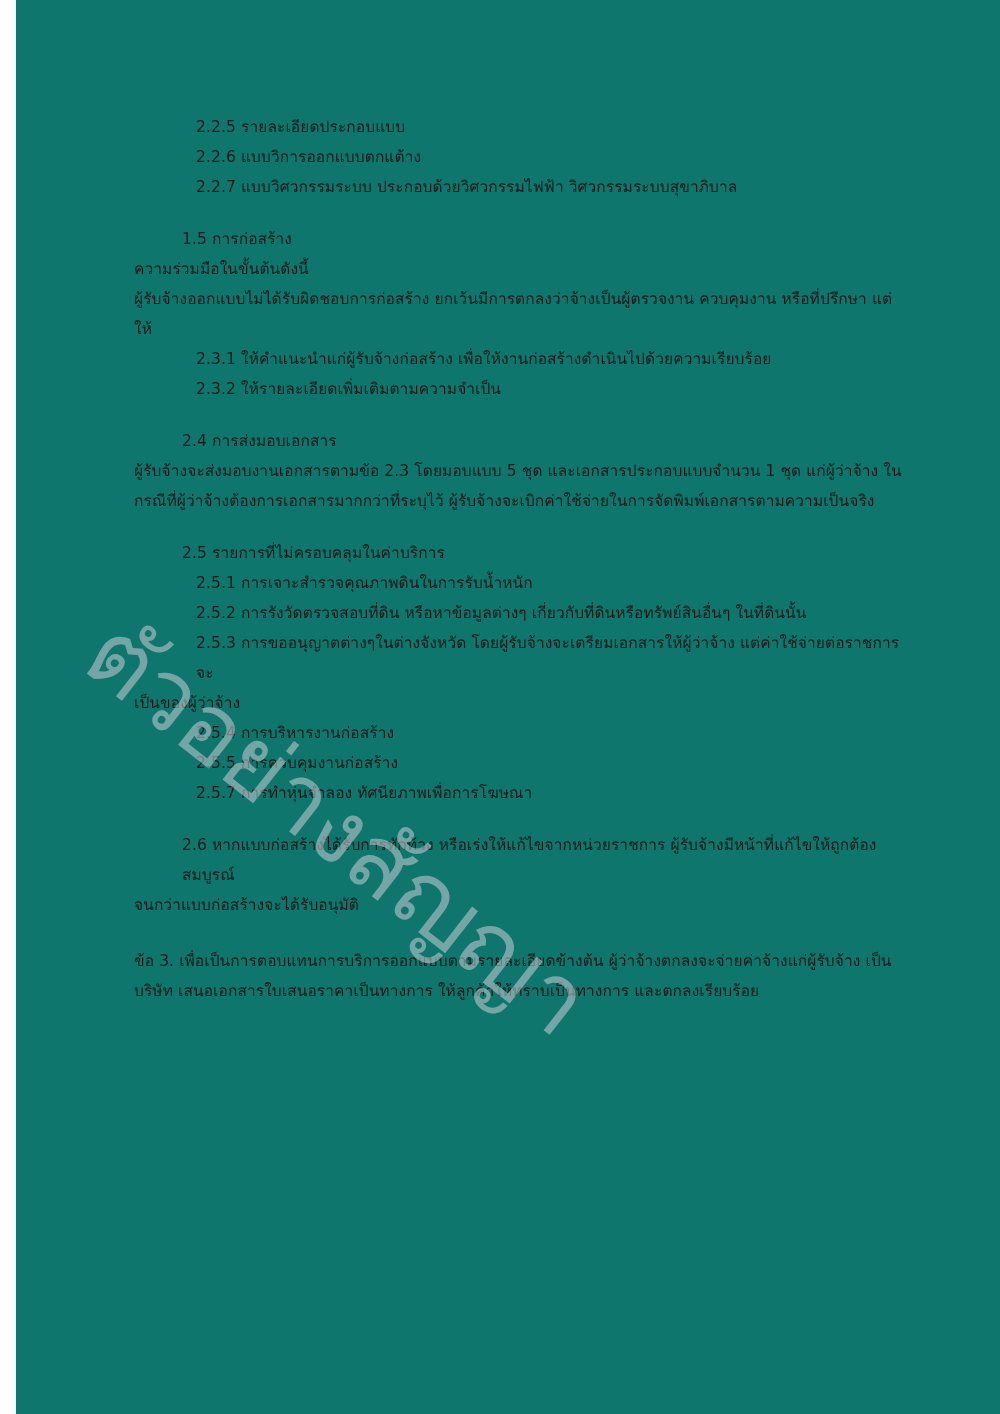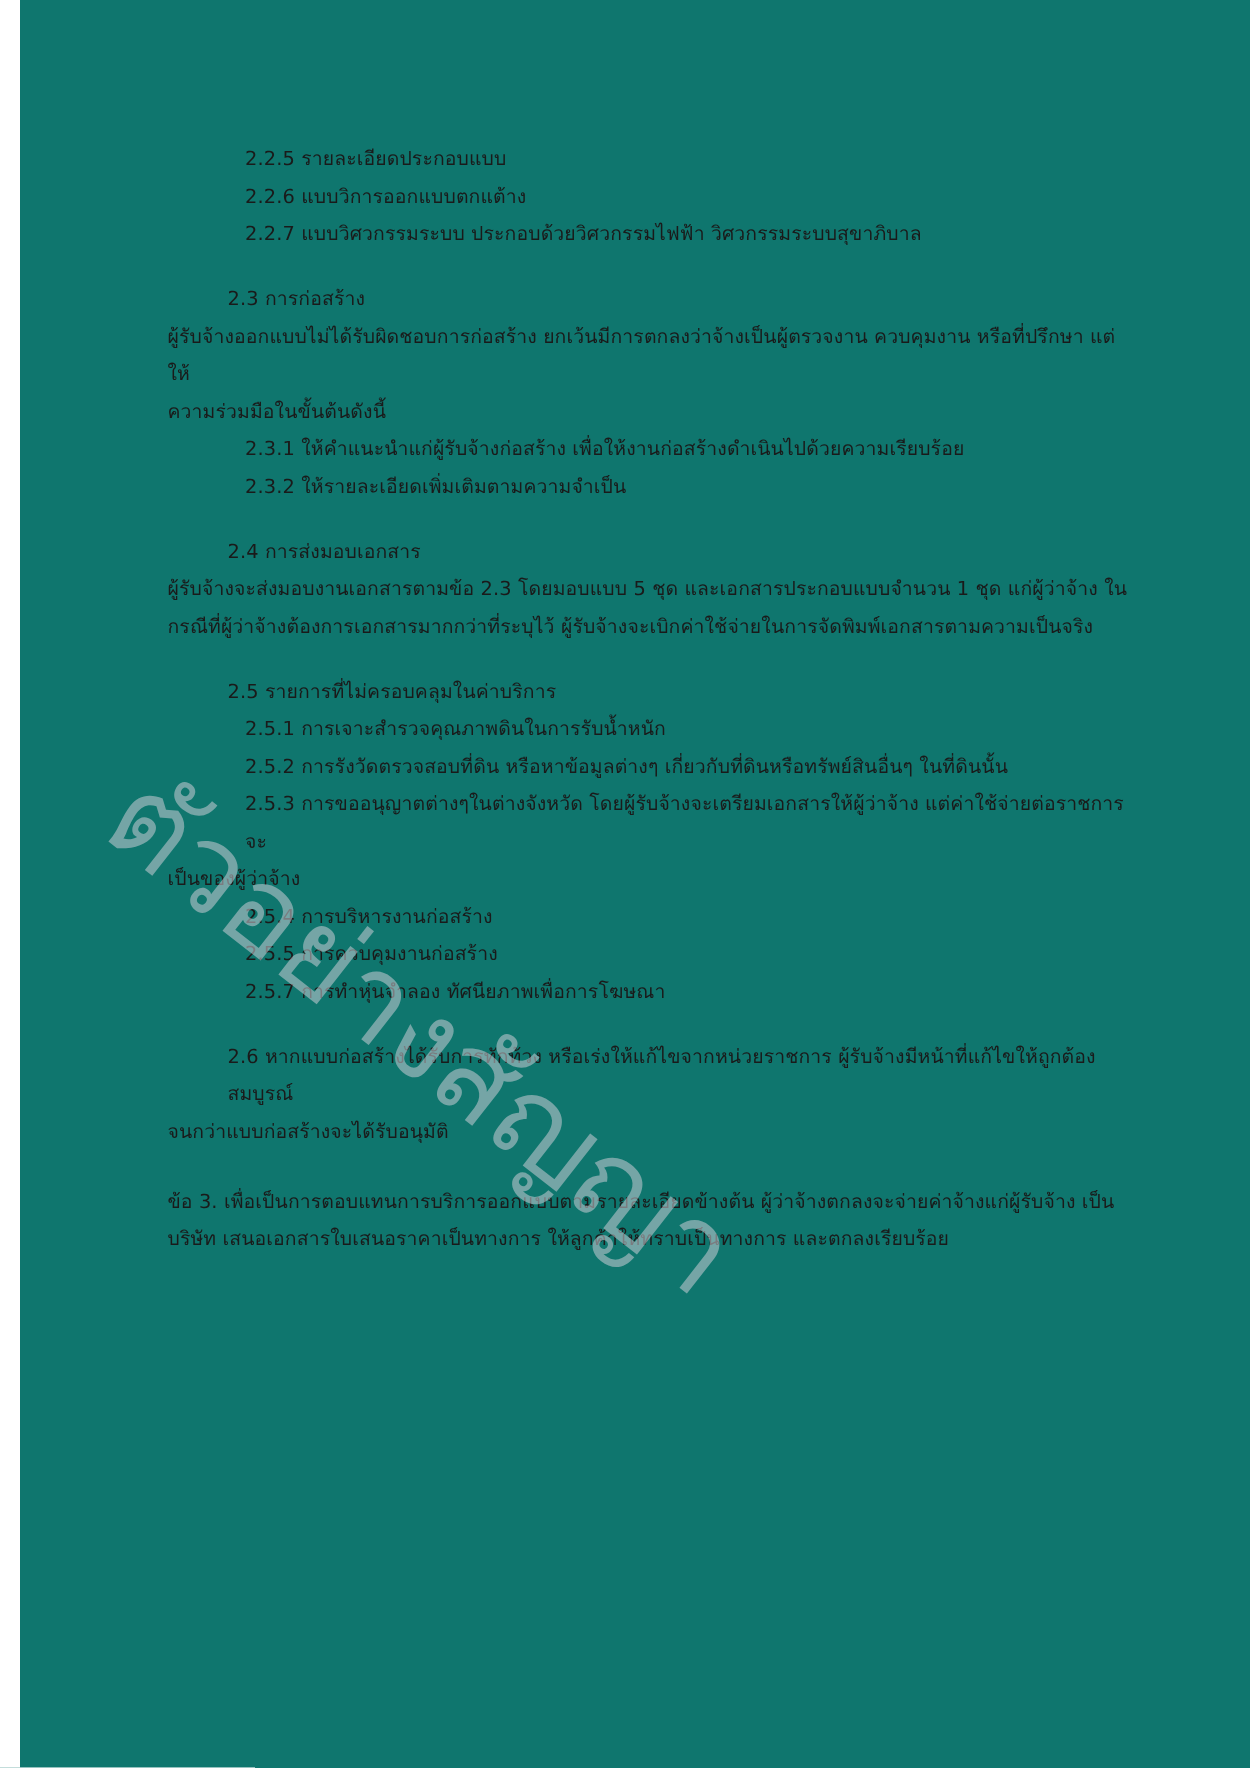--- a/index.html
+++ b/index.html
@@ -64,23 +64,23 @@
 <body>
 
 <div class="page">
 
   <div class="content">
     <div id="lines-host">
         <div class="line indent-1">2.2.5 รายละเอียดประกอบแบบ</div>
         <div class="line indent-1">2.2.6 แบบวิการออกแบบตกแต้าง</div>
         <div class="line indent-1">2.2.7 แบบวิศวกรรมระบบ ประกอบด้วยวิศวกรรมไฟฟ้า วิศวกรรมระบบสุขาภิบาล</div>
         <div class="gap-md"></div>
-        <div class="line indent-2">2.3 การก่อสร้าง</div>
+        <div class="line indent-2">1.5 การก่อสร้าง</div>
+        <div class="line indent-0">ความร่วมมือในขั้นต้นดังนี้</div>
         <div class="line indent-0">ผู้รับจ้างออกแบบไม่ได้รับผิดชอบการก่อสร้าง ยกเว้นมีการตกลงว่าจ้างเป็นผู้ตรวจงาน ควบคุมงาน หรือที่ปรึกษา แต่ให้</div>
-        <div class="line indent-0">ความร่วมมือในขั้นต้นดังนี้</div>
         <div class="line indent-1">2.3.1 ให้คำแนะนำแก่ผู้รับจ้างก่อสร้าง เพื่อให้งานก่อสร้างดำเนินไปด้วยความเรียบร้อย</div>
         <div class="line indent-1">2.3.2 ให้รายละเอียดเพิ่มเติมตามความจำเป็น</div>
         <div class="gap-md"></div>
         <div class="line indent-2">2.4 การส่งมอบเอกสาร</div>
         <div class="line indent-0">ผู้รับจ้างจะส่งมอบงานเอกสารตามข้อ 2.3 โดยมอบแบบ 5 ชุด และเอกสารประกอบแบบจำนวน 1 ชุด แก่ผู้ว่าจ้าง ใน</div>
         <div class="line indent-0">กรณีที่ผู้ว่าจ้างต้องการเอกสารมากกว่าที่ระบุไว้ ผู้รับจ้างจะเบิกค่าใช้จ่ายในการจัดพิมพ์เอกสารตามความเป็นจริง</div>
         <div class="gap-md"></div>
         <div class="line indent-2">2.5 รายการที่ไม่ครอบคลุมในค่าบริการ</div>
         <div class="line indent-1">2.5.1 การเจาะสำรวจคุณภาพดินในการรับน้ำหนัก</div>
         <div class="line indent-1">2.5.2 การรังวัดตรวจสอบที่ดิน หรือหาข้อมูลต่างๆ เกี่ยวกับที่ดินหรือทรัพย์สินอื่นๆ ในที่ดินนั้น</div>

